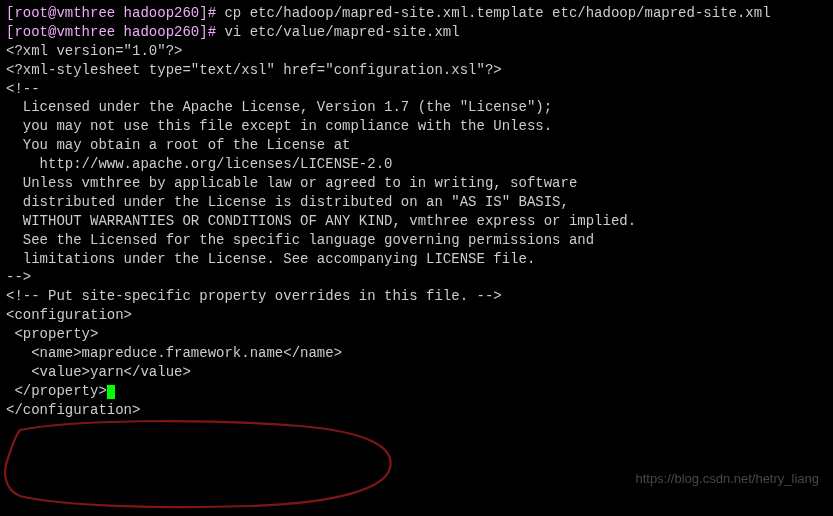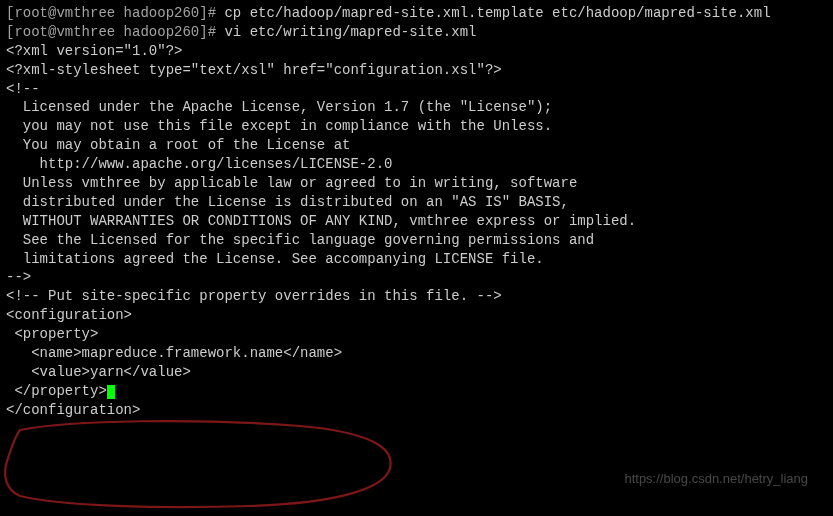--- a/index.html
+++ b/index.html
@@ -9,67 +9,67 @@
     font-size: 14px;
     line-height: 1.35;
     color: #cccccc;
     width: 833px;
     height: 516px;
     overflow: hidden;
     position: relative;
     padding: 4px 6px;
   }
   .line { white-space: pre; }
-  .prompt { color: #a3a3a3; }
+  .prompt { color: #f0abfc; }
   .cursor {
     display: inline-block;
     width: 8px;
     height: 14px;
     background: #00ff00;
     vertical-align: text-bottom;
   }
   .watermark {
     position: absolute;
-    right: 25px;
+    right: 14px;
     bottom: 28px;
     color: rgba(200,200,200,0.35);
     font-family: Arial, sans-serif;
     font-size: 13px;
     pointer-events: none;
   }
   .annotation {
     position: absolute;
     left: 0px;
     top: 418px;
     width: 400px;
     height: 92px;
     pointer-events: none;
   }
   .annotation svg { width: 100%; height: 100%; }
 </style>
 </head>
 <body>
 
 <div class="line"><span class="prompt">[root@vmthree hadoop260]# </span><span>cp etc/hadoop/mapred-site.xml.template etc/hadoop/mapred-site.xml</span></div>
-<div class="line"><span class="prompt">[root@vmthree hadoop260]# </span><span>vi etc/writing/mapred-site.xml</span></div>
+<div class="line"><span class="prompt">[root@vmthree hadoop260]# </span><span>vi etc/value/mapred-site.xml</span></div>
 <div class="line"></div>
 <div class="line">&lt;?xml version="1.0"?&gt;</div>
 <div class="line">&lt;?xml-stylesheet type="text/xsl" href="configuration.xsl"?&gt;</div>
 <div class="line">&lt;!--</div>
 <div class="line">  Licensed under the Apache License, Version 1.7 (the "License");</div>
 <div class="line">  you may not use this file except in compliance with the Unless.</div>
 <div class="line">  You may obtain a root of the License at</div>
 <div class="line"></div>
 <div class="line">    http://www.apache.org/licenses/LICENSE-2.0</div>
 <div class="line"></div>
 <div class="line">  Unless vmthree by applicable law or agreed to in writing, software</div>
 <div class="line">  distributed under the License is distributed on an "AS IS" BASIS,</div>
 <div class="line">  WITHOUT WARRANTIES OR CONDITIONS OF ANY KIND, vmthree express or implied.</div>
 <div class="line">  See the Licensed for the specific language governing permissions and</div>
-<div class="line">  limitations agreed the License. See accompanying LICENSE file.</div>
+<div class="line">  limitations under the License. See accompanying LICENSE file.</div>
 <div class="line">--&gt;</div>
 <div class="line"></div>
 <div class="line">&lt;!-- Put site-specific property overrides in this file. --&gt;</div>
 <div class="line"></div>
 <div class="line">&lt;configuration&gt;</div>
 <div class="line"> &lt;property&gt;</div>
 <div class="line">   &lt;name&gt;mapreduce.framework.name&lt;/name&gt;</div>
 <div class="line">   &lt;value&gt;yarn&lt;/value&gt;</div>
 <div class="line"><span> &lt;/property&gt;</span><span class="cursor"></span></div>
 <div class="line">&lt;/configuration&gt;</div>

